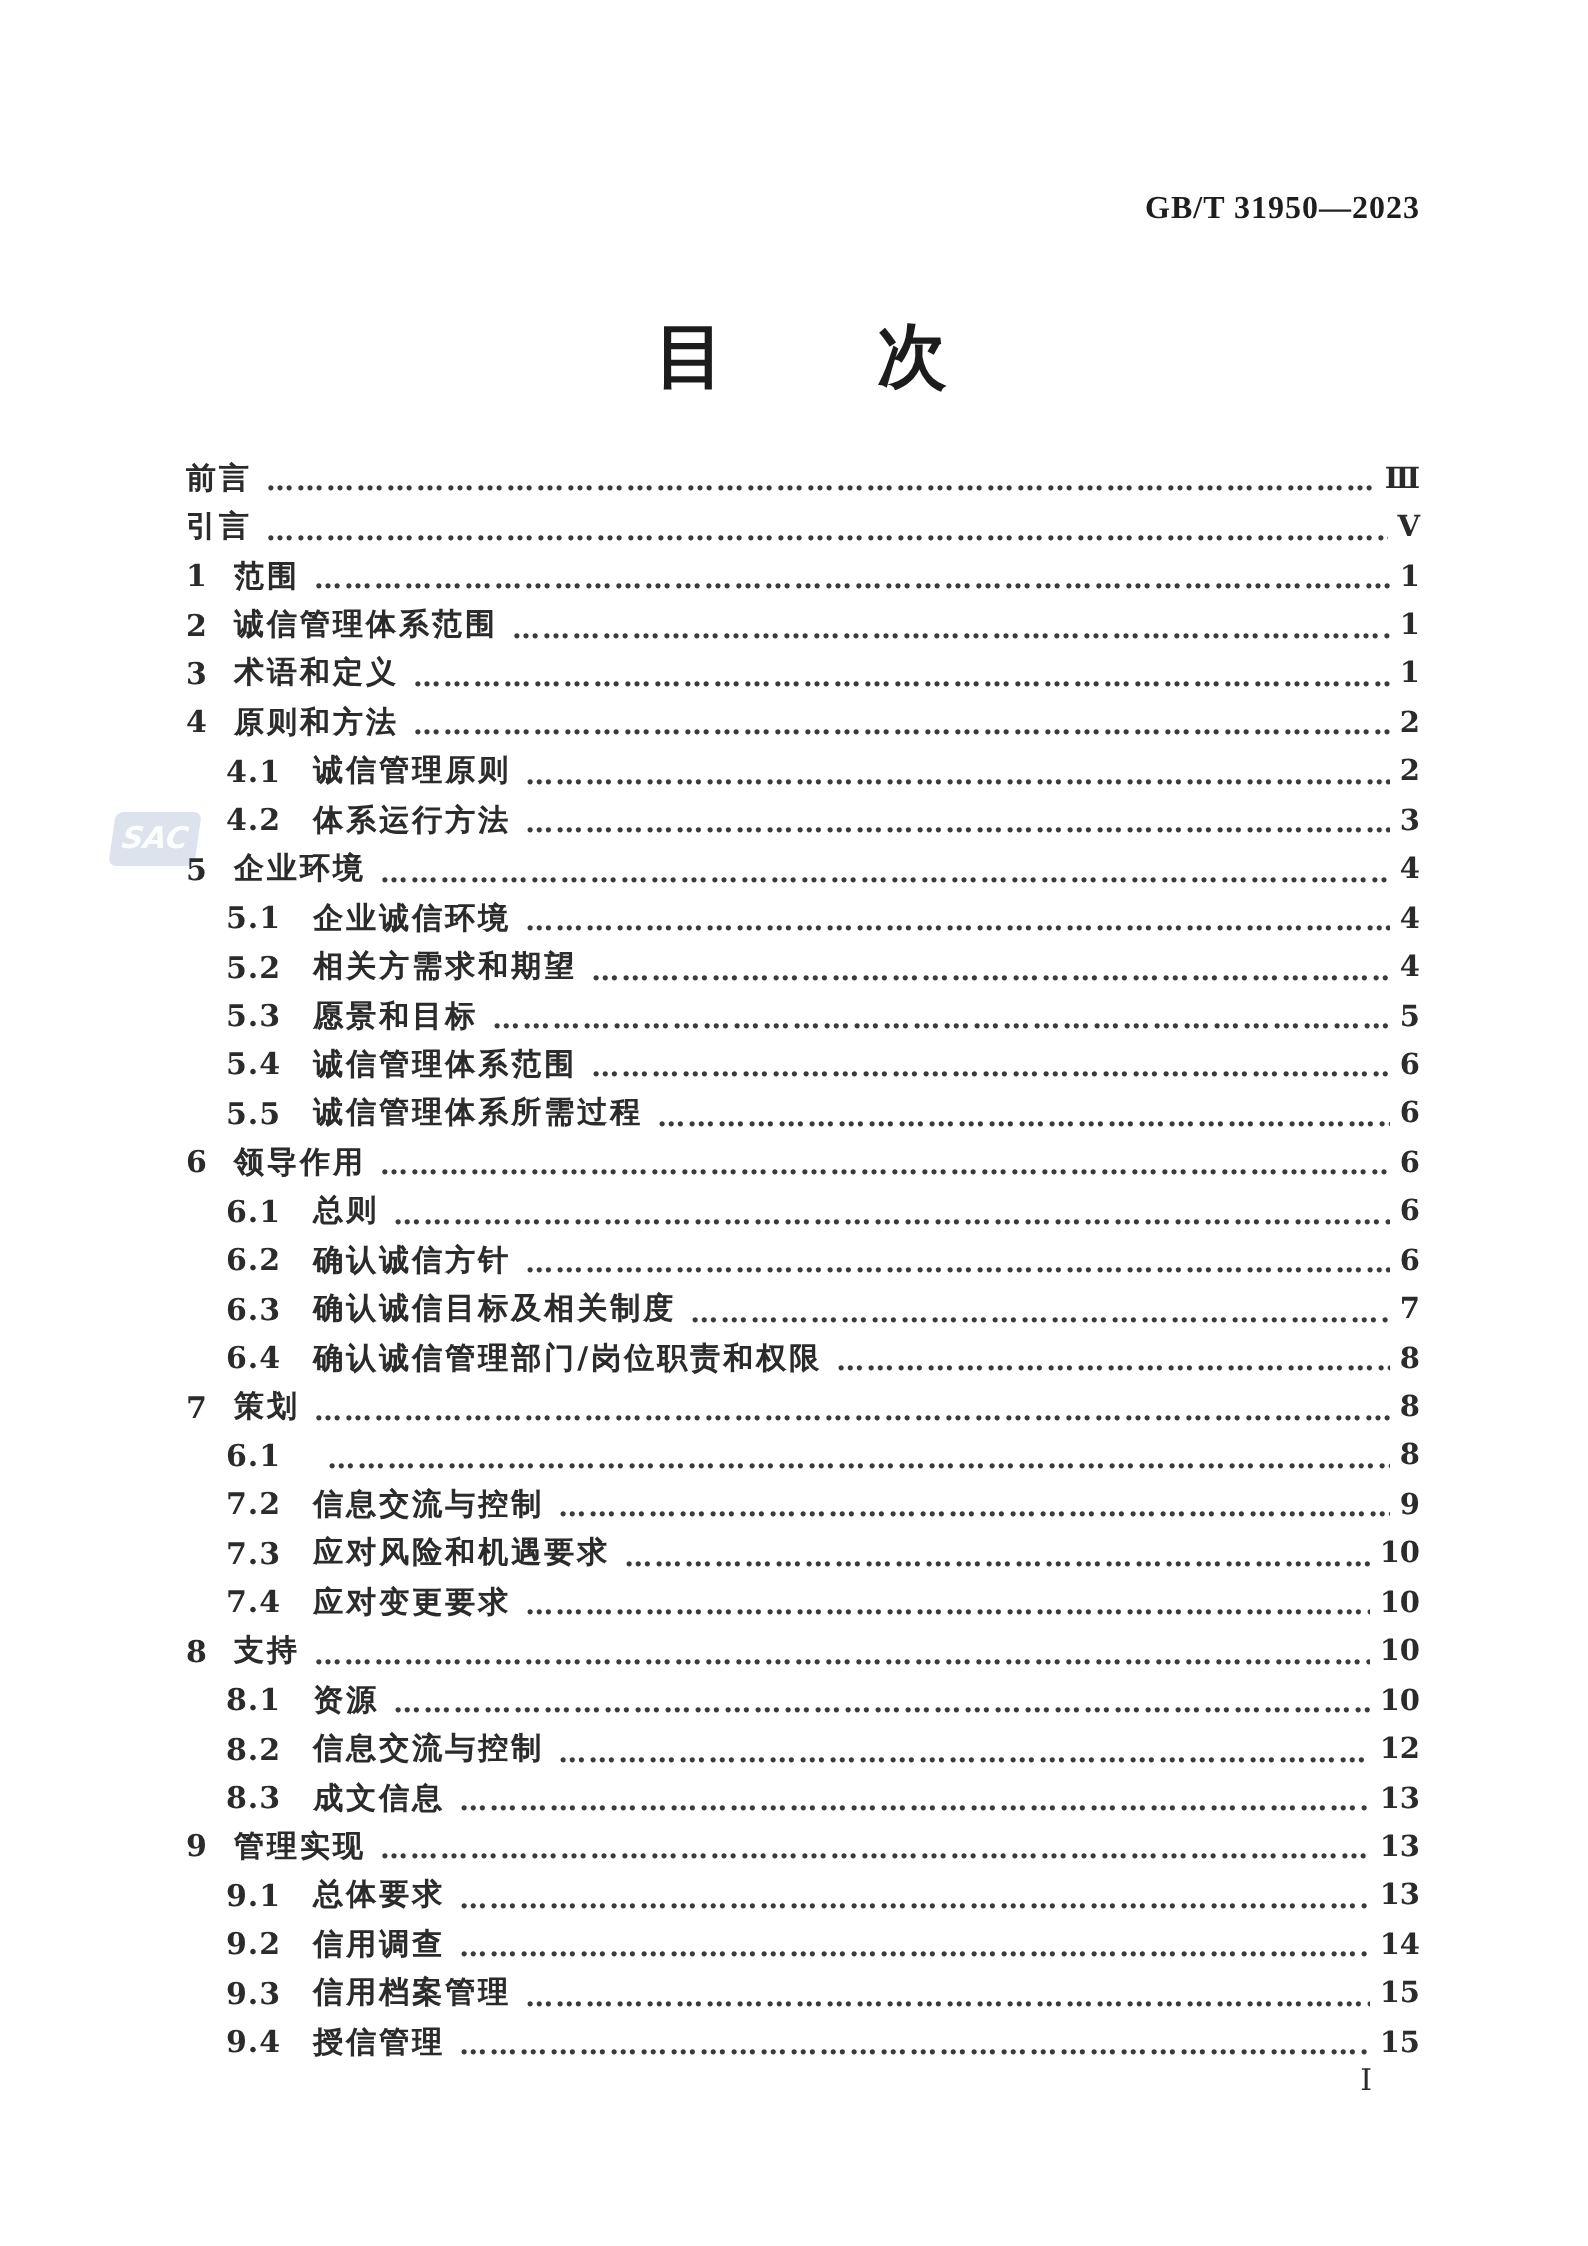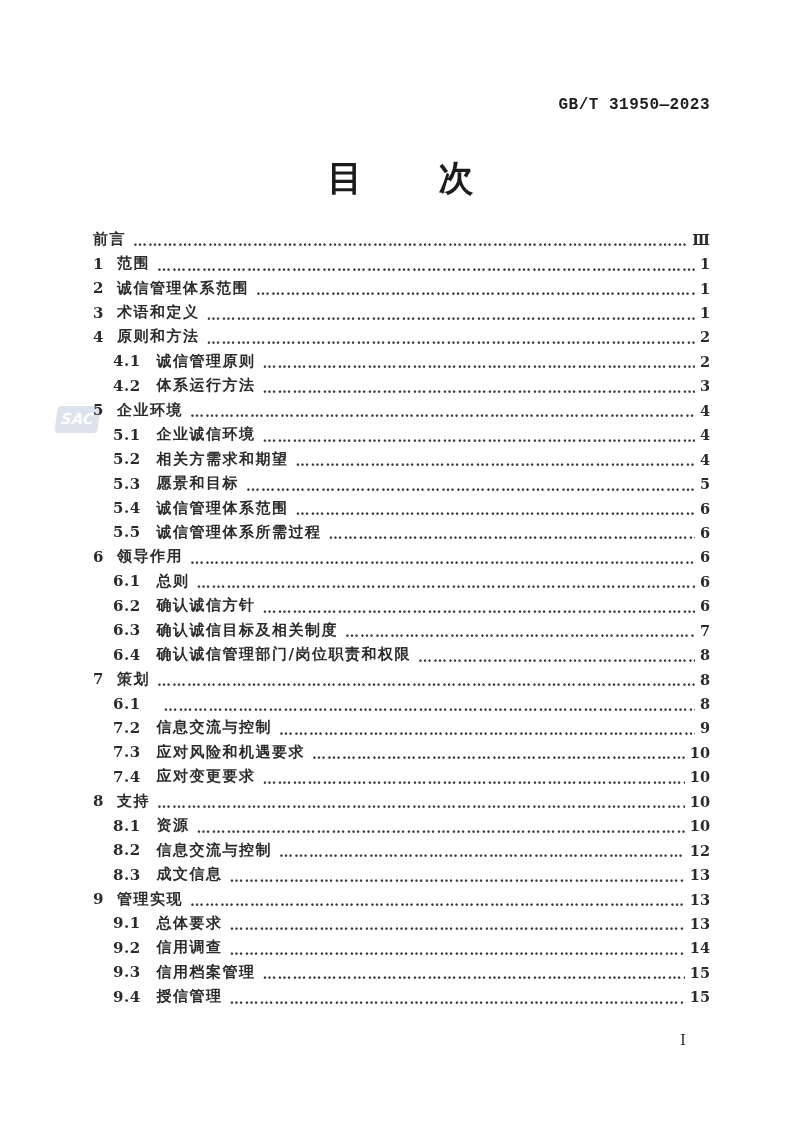--- a/index.html
+++ b/index.html
@@ -13,21 +13,21 @@
     overflow: hidden;
   }
   .header {
     position: absolute;
     top: 94px;
     left: 93px;
     right: 84px;
     text-align: right;
   }
   .std-code {
-    font-family: Liberation Mono, monospace;
+    font-family: Liberation Serif, serif;
     font-weight: bold;
     font-size: 16px;
     letter-spacing: 0.5px;
     color: #1e1e1e;
   }
   .doc-title {
     position: absolute;
     top: 155px;
     left: 93px;
     right: 84px;
@@ -128,20 +128,26 @@
   <div class="watermark">SAC</div>
 
   <div class="toc">
     <div class="toc-line">
 
       <span class="toc-label">前言</span>
       <span class="dots"></span>
       <span class="toc-page">Ⅲ</span>
     </div>
 
+    <div class="toc-line">
+
+      <span class="toc-label">引言</span>
+      <span class="dots"></span>
+      <span class="toc-page">Ⅴ</span>
+    </div>
 
     <div class="toc-line">
       <span class="toc-num">1</span>
       <span class="toc-label">范围</span>
       <span class="dots"></span>
       <span class="toc-page">1</span>
     </div>
 
     <div class="toc-line">
       <span class="toc-num">2</span>

